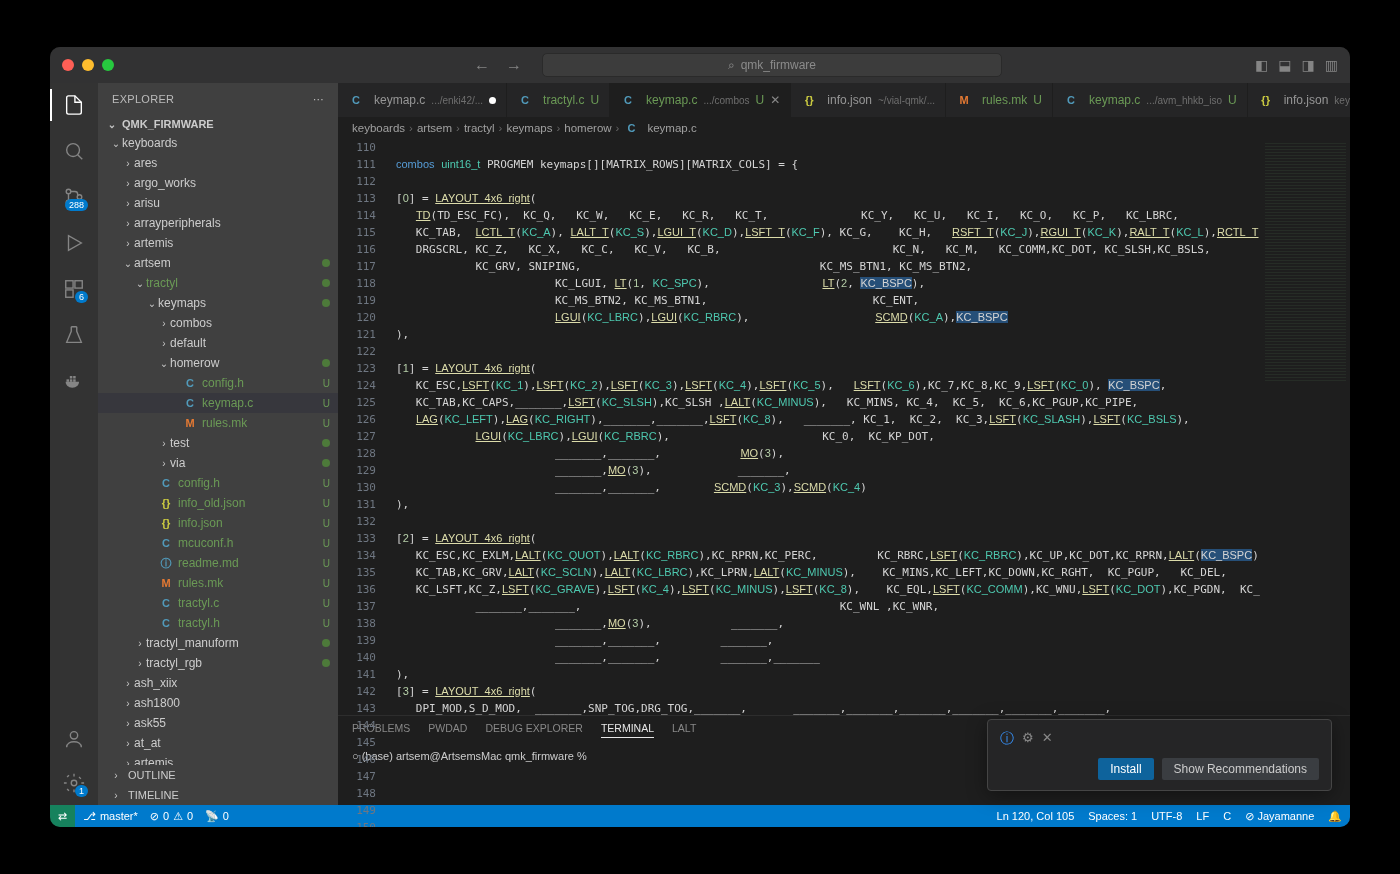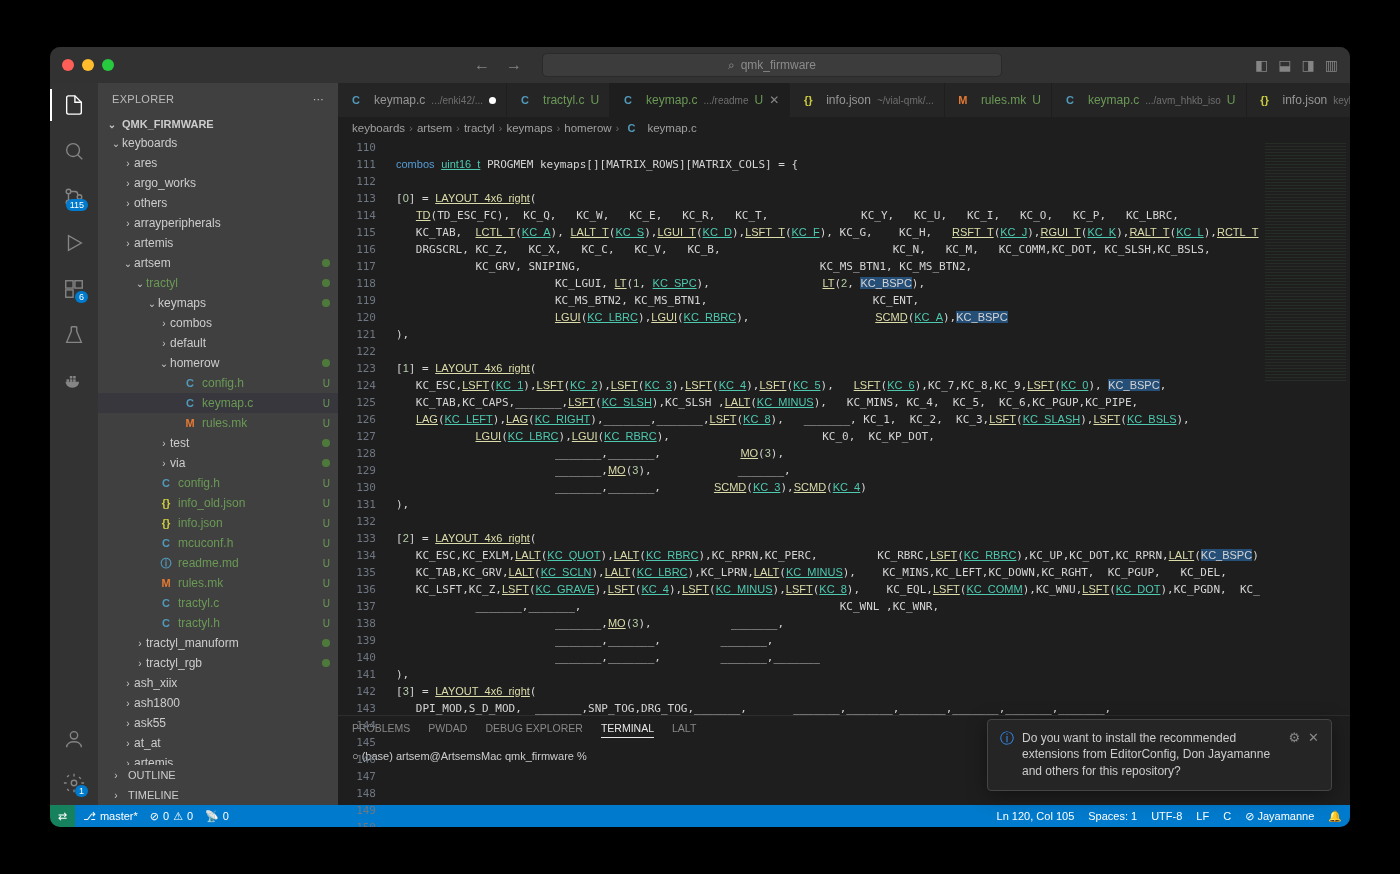--- a/index.html
+++ b/index.html
@@ -39,21 +39,21 @@
 .tab { display: flex; align-items: center; padding: 0 10px; gap: 6px; font-size: 12px; color: #969696; border-right: 1px solid #1e1e1e; cursor: pointer; white-space: nowrap; }
 .tab.active { background: #1e1e1e; color: #fff; }
 .tab .sub { color: #6e6e6e; font-size: 10px; }
 .tab .close { color: #888; font-size: 12px; }
 .tab .dot-mod { width: 7px; height: 7px; border-radius: 50%; background: #fff; }
 .crumbs { height: 22px; display: flex; align-items: center; padding: 0 14px; font-size: 11.5px; color: #a0a0a0; gap: 4px; background: #1e1e1e; }
 .crumbs .sep { color: #666; }
 .editor-wrap { flex: 1; display: flex; min-height: 0; position: relative; }
 .gutter { width: 50px; text-align: right; padding-right: 12px; color: #6e7681; font: 11px/17px "Menlo", monospace; user-select: none; background: #1e1e1e; }
 .code { flex: 1; overflow: hidden; font: 11px/17px "Menlo", monospace; color: #d4d4d4; white-space: pre; padding-left: 8px; }
-.k { color: #569cd6; } .t { color: #4ec9b0; text-decoration: underline; } .n { color: #b5cea8; } .f { color: #dcdcaa; text-decoration: underline; } .hl { background: #264f78; }
+.k { color: #569cd6; } .t { color: #4ec9b0; } .n { color: #b5cea8; } .f { color: #dcdcaa; text-decoration: underline; } .hl { background: #264f78; }
 .minimap { width: 90px; background: #1e1e1e; border-left: 1px solid #1e1e1e; position: relative; overflow: hidden; }
 .mm-blob { position: absolute; left: 4px; right: 4px; background: linear-gradient(#2d3a2d 0 1px, transparent 1px 3px); background-size: 100% 3px; opacity: 0.5; }
 .panel { height: 90px; border-top: 1px solid #2d2d2d; background: #1e1e1e; display: flex; flex-direction: column; }
 .panel-tabs { display: flex; gap: 18px; padding: 6px 14px; font-size: 10.5px; color: #888; }
 .panel-tabs .pt.active { color: #e7e7e7; border-bottom: 1px solid #e7e7e7; padding-bottom: 3px; }
 .term { flex: 1; padding: 6px 14px; font: 11px "Menlo", monospace; color: #ccc; }
 .notif { position: absolute; right: 18px; bottom: 36px; width: 345px; background: #252526; border: 1px solid #454545; border-radius: 4px; padding: 10px 12px; font-size: 12px; color: #ccc; box-shadow: 0 4px 20px rgba(0,0,0,0.4); }
 .notif-head { display: flex; gap: 8px; }
 .notif-msg { flex: 1; line-height: 1.4; }
 .notif-actions { display: flex; justify-content: flex-end; gap: 8px; margin-top: 10px; }
@@ -110,21 +110,21 @@
             <path d="m21 21-5-5"></path>
           </svg>
         </div>
       <div class="ico">
           <svg width="22" height="22" viewBox="0 0 24 24" fill="none" stroke="currentColor" stroke-width="1.5">
             <circle cx="6" cy="6" r="2.5"></circle>
             <circle cx="6" cy="18" r="2.5"></circle>
             <circle cx="18" cy="12" r="2.5"></circle>
             <path d="M6 8.5v7M8 6h5a3 3 0 0 1 3 3v1"></path>
           </svg>
-          <span class="badge">115</span>
+          <span class="badge">288</span>
         </div>
       <div class="ico">
           <svg width="22" height="22" viewBox="0 0 24 24" fill="none" stroke="currentColor" stroke-width="1.5">
             <path d="M6 4v16l14-8z"></path>
           </svg>
         </div>
       <div class="ico">
           <svg width="22" height="22" viewBox="0 0 24 24" fill="none" stroke="currentColor" stroke-width="1.5">
             <rect x="3" y="3" width="8" height="8"></rect>
             <rect x="13" y="3" width="8" height="8"></rect>
@@ -181,21 +181,21 @@
           <div class="tree-row" style="padding-left: 24px;">
             <span class="chev">›</span>
             <span class="fname ">ares</span>
           </div>
           <div class="tree-row" style="padding-left: 24px;">
             <span class="chev">›</span>
             <span class="fname ">argo_works</span>
           </div>
           <div class="tree-row" style="padding-left: 24px;">
             <span class="chev">›</span>
-            <span class="fname ">others</span>
+            <span class="fname ">arisu</span>
           </div>
           <div class="tree-row" style="padding-left: 24px;">
             <span class="chev">›</span>
             <span class="fname ">arrayperipherals</span>
           </div>
           <div class="tree-row" style="padding-left: 24px;">
             <span class="chev">›</span>
             <span class="fname ">artemis</span>
           </div>
           <div class="tree-row" style="padding-left: 24px;">
@@ -352,21 +352,21 @@
             <span class="dot-mod"></span>
           </div>
           <div class="tab">
             <span class="ficon fC">C</span>
             <span class="untrk">tractyl.c</span>
             <span class="untrk">U</span>
           </div>
           <div class="tab active">
             <span class="ficon fC">C</span>
             <span class="untrk">keymap.c</span>
-            <span class="sub">.../readme</span>
+            <span class="sub">.../combos</span>
             <span class="untrk">U</span>
             <span class="close">✕</span>
           </div>
           <div class="tab">
             <span class="ficon fJ">{}</span>
             <span class="">info.json</span>
             <span class="sub">~/vial-qmk/...</span>
           </div>
           <div class="tab">
             <span class="ficon fM">M</span>
@@ -500,25 +500,28 @@
           </div>
         <div class="term"><span>○ (base) artsem@ArtsemsMac qmk_firmware %</span></div>
       </div>
     </div>
 
   </div>
 
   <div class="notif">
     <div class="notif-head">
       <span class="notif-ico">ⓘ</span>
-      <div class="notif-msg">Do you want to install the recommended extensions from EditorConfig, Don Jayamanne and others for this repository?</div>
       <div class="notif-tools">
         <span>⚙</span>
         <span>✕</span>
       </div>
+    </div>
+    <div class="notif-actions">
+      <button class="btn primary">Install</button>
+      <button class="btn sec">Show Recommendations</button>
     </div>
   </div>
 
   <div class="statusbar">
     <div class="sb-remote">
         <span>⇄</span>
       </div>
     <div class="sb-item">
         <span>⎇</span>
         <span>master*</span>

